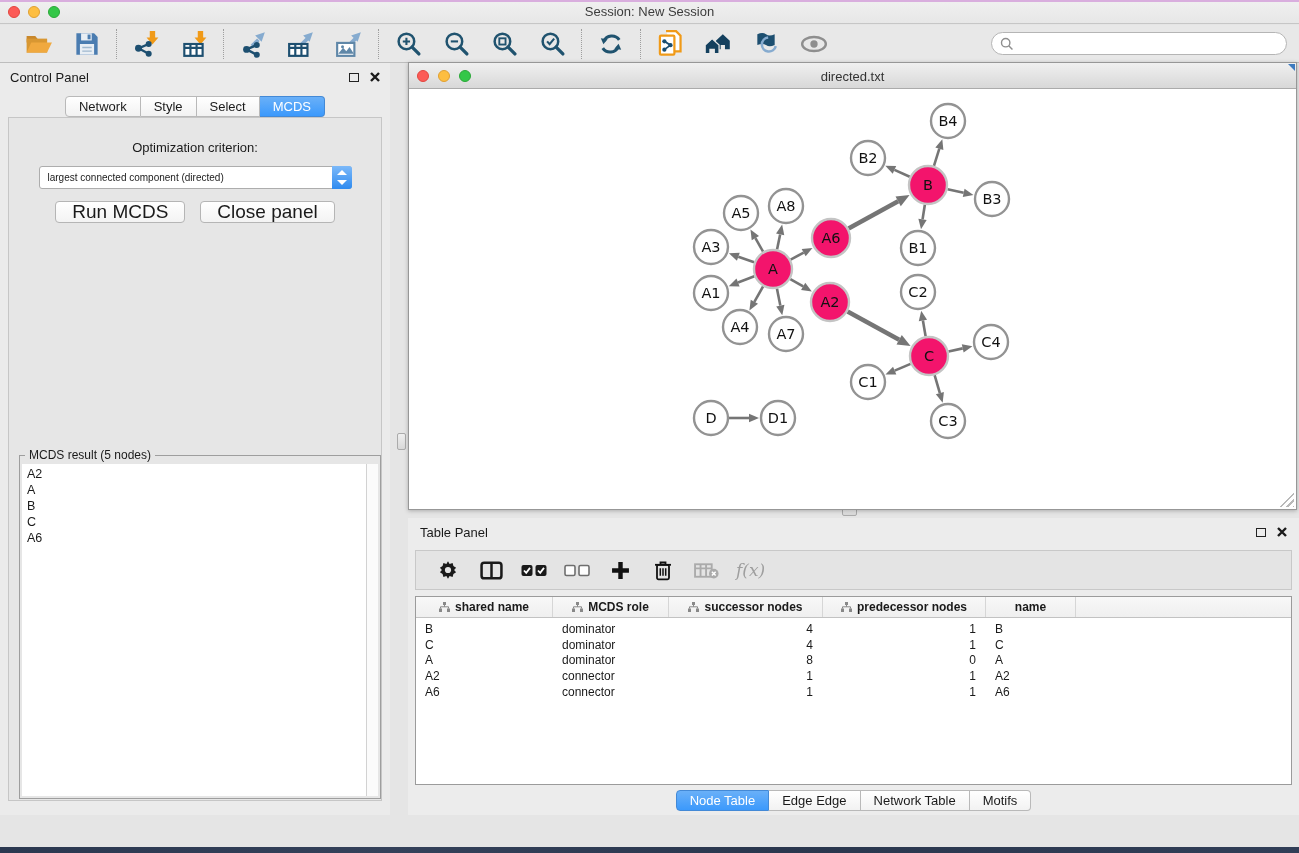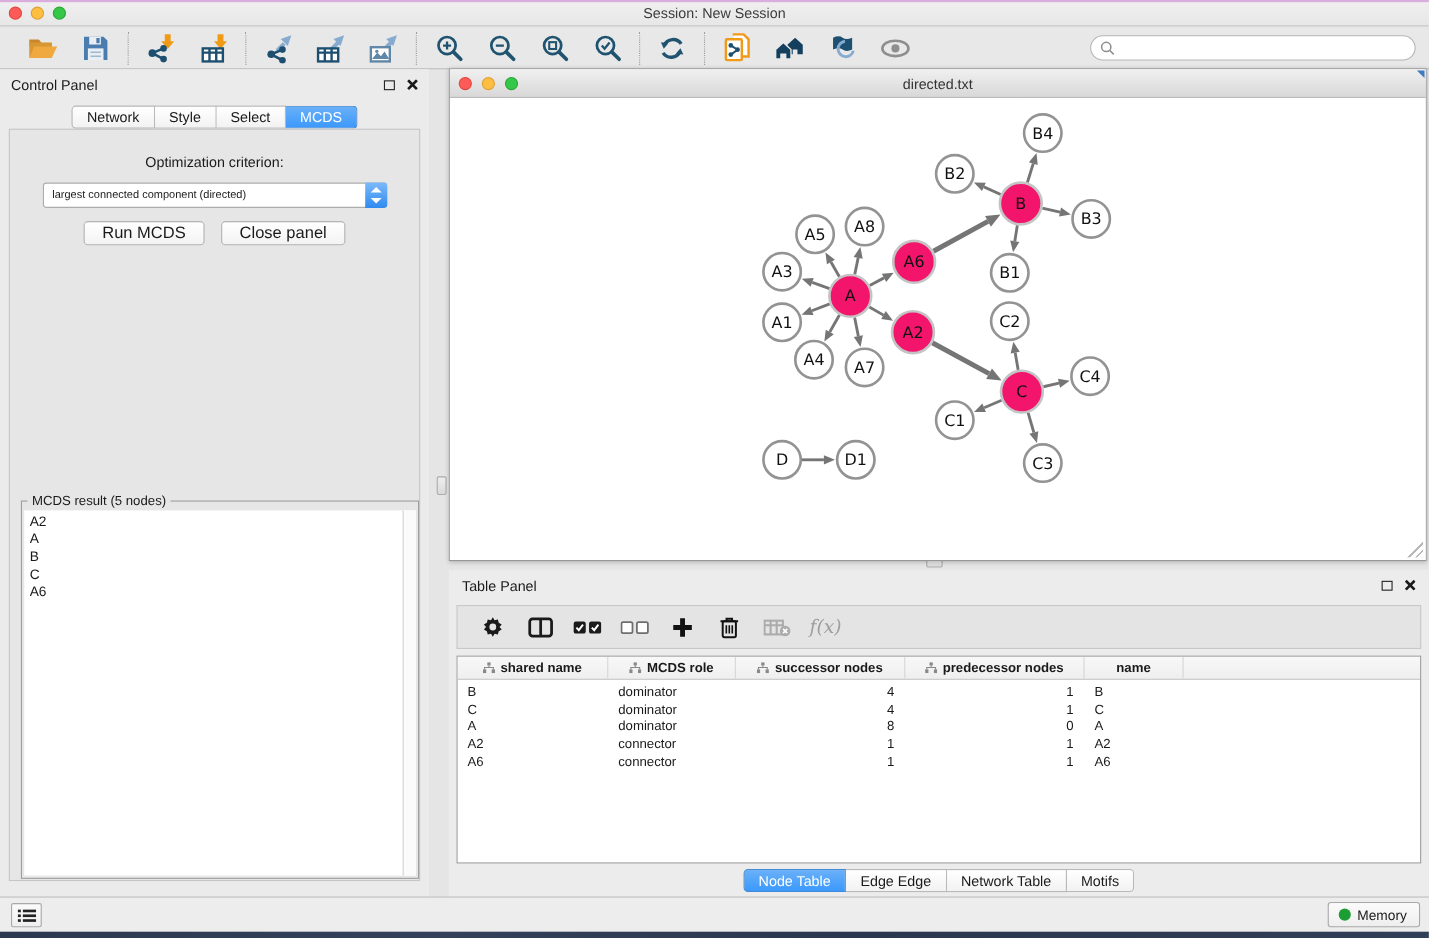--- a/index.html
+++ b/index.html
@@ -43,21 +43,21 @@
   .opt-label { margin-top:22px; text-align:center; font-size:13px; }
   .dropdown { margin:11px auto 0; width:313px; height:23px; position:relative; background:#FFF;
     border:1px solid #ADADAD; border-radius:3px; font-size:10px; line-height:21px; padding-left:8px; }
   .spinner { position:absolute; right:-1px; top:-1px; width:20px; height:23px;
     background:linear-gradient(#7CB9F9,#2F8BF0); border-radius:0 3px 3px 0; }
   .spinner i { position:absolute; left:5px; width:0; height:0; border-left:5px solid transparent; border-right:5px solid transparent; }
   .spinner .up { top:4px; border-bottom:5px solid #FFF; }
   .spinner .down { bottom:4px; border-top:5px solid #FFF; }
   .btn-row { margin-top:12px; display:flex; justify-content:center; gap:15px; }
   .btn { height:22px; line-height:20px; padding:0 16px; background:linear-gradient(#FFFFFF,#F3F3F3);
-    border:1px solid #B5B5B5; border-radius:4px; font-size:15px; cursor:default; }
+    border:1px solid #B5B5B5; border-radius:4px; font-size:19px; cursor:default; }
   .fieldset { position:absolute; left:10px; top:337px; width:362px; height:344px; border:1px solid #9E9E9E; }
   .legend { position:absolute; top:-8px; left:5px; background:#E6E6E6; padding:0 4px; font-size:12px; }
   .listbox { position:absolute; left:2px; right:2px; top:8px; bottom:2px; background:#FFF; }
   .listbox .scroll { position:absolute; right:0; top:0; bottom:0; width:12px; border-left:1px solid #D2D2D2; background:#FBFBFB; }
   .list-item { font-size:12.5px; line-height:16px; padding-left:5px; }
   .listbox .items { padding-top:2px; }
 
   
   .net-window { position:absolute; left:408px; top:62px; width:889px; height:448px;
     border:1px solid #979797; background:#FFF; box-shadow:0 1px 4px rgba(0,0,0,.25); }
@@ -609,32 +609,14 @@
         </div>
     </div>
     <div class="bottom-tabs">
         <div class="seg active">Node Table</div>
         <div class="seg">Edge Edge</div>
         <div class="seg">Network Table</div>
         <div class="seg">Motifs</div>
       </div>
   </div>
 
-  <div class="statusbar">
-    <div class="list-btn">
-      <svg viewBox="0 0 18 14" width="17" height="13">
-          <g fill="#222">
-            <rect x="0" y="1" width="3" height="2.6"></rect>
-            <rect x="5" y="1" width="13" height="2.6"></rect>
-            <rect x="0" y="5.7" width="3" height="2.6"></rect>
-            <rect x="5" y="5.7" width="13" height="2.6"></rect>
-            <rect x="0" y="10.4" width="3" height="2.6"></rect>
-            <rect x="5" y="10.4" width="13" height="2.6"></rect>
-          </g>
-        </svg>
-    </div>
-    <div class="memory-btn">
-      <span class="memory-dot"></span>
-      <span>Memory</span>
-    </div>
-  </div>
   <div class="desktop-strip"></div>
 </div>
 
 </body></html>

